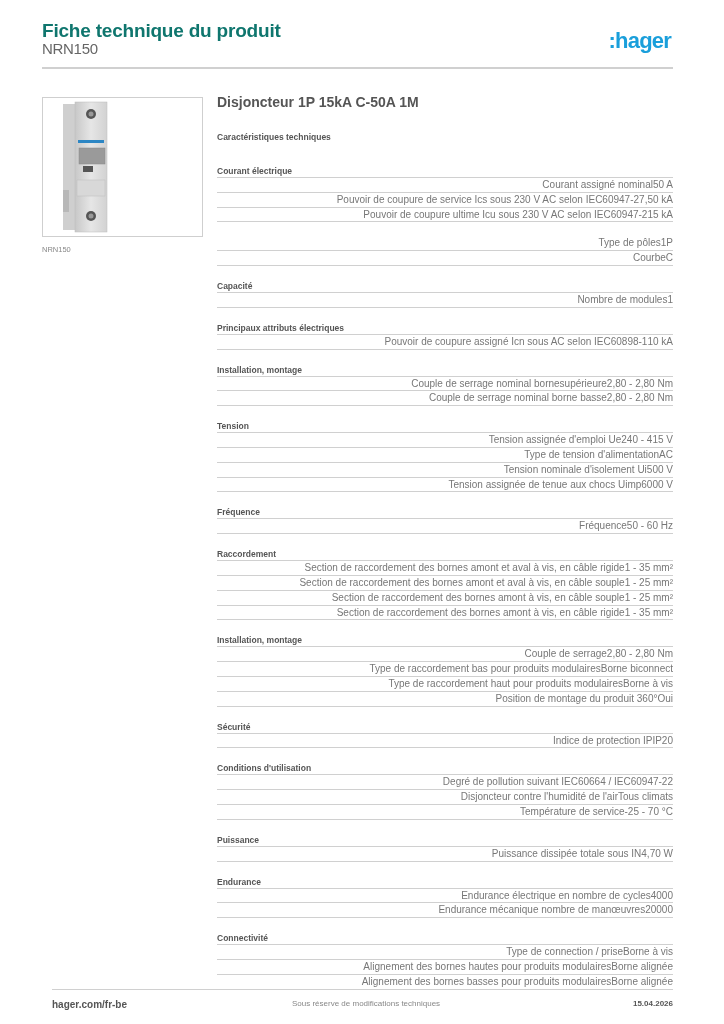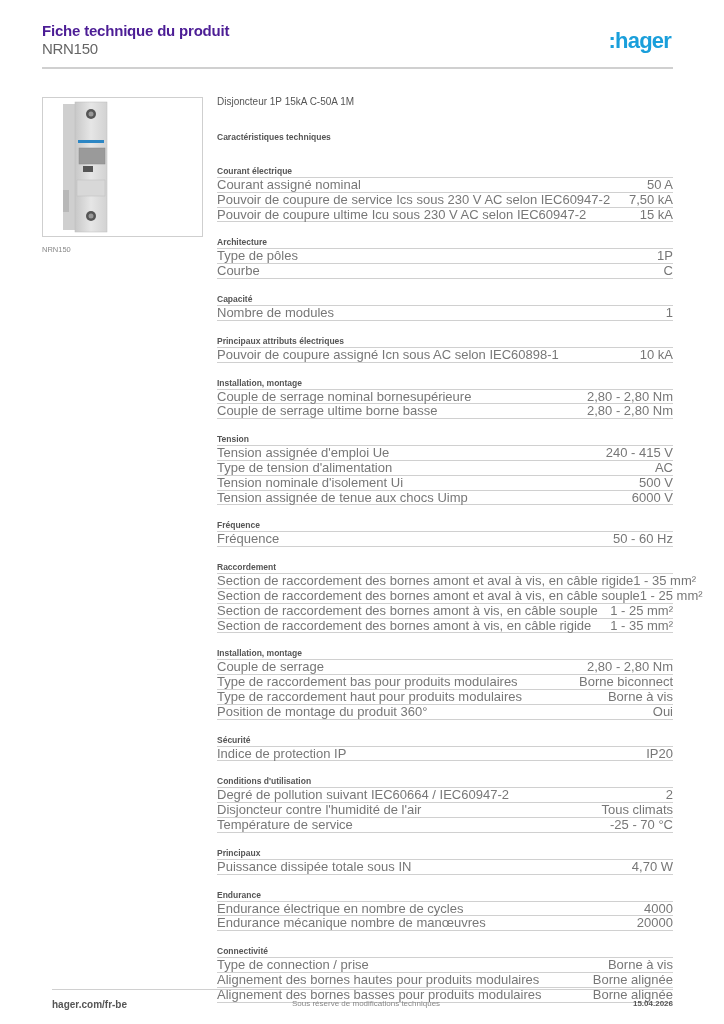--- a/index.html
+++ b/index.html
@@ -1,37 +1,37 @@
 <!DOCTYPE html>
 <html><head>
 <meta charset="utf-8">
 <style>
   * { box-sizing: border-box; margin: 0; padding: 0; }
   html, body { width: 724px; height: 1024px; background: #ffffff; overflow: hidden; }
   body { font-family: "Liberation Sans", sans-serif; color: #555; position: relative; }
 
   .header { position: absolute; left: 42px; top: 22px; width: 631px; }
-  .title { font-size: 15px; font-weight: bold; color: #4c1d95; line-height: 18px; letter-spacing: -0.2px; }
+  .title { font-size: 19px; font-weight: bold; color: #0f766e; line-height: 18px; letter-spacing: -0.2px; }
   .subtitle { font-size: 15px; color: #666; line-height: 17px; letter-spacing: -0.3px; }
   .logo { position: absolute; right: 2px; top: 6px; font-size: 22px; font-weight: bold; color: #1a9fdb; letter-spacing: -0.8px; }
   .header-rule { position: absolute; left: 42px; top: 67px; width: 631px; height: 2px; background: #d0d0d0; }
 
   .image-box { position: absolute; left: 42px; top: 97px; width: 161px; height: 140px; border: 1px solid #cfcfcf; background: #fff; }
   .image-caption { position: absolute; left: 42px; top: 245px; font-size: 7.5px; color: #888; }
 
   .breaker { position: absolute; left: 18px; top: 2px; }
 
   .content { position: absolute; left: 217px; top: 96px; width: 456px; }
-  .product-name { font-size: 10px; font-weight: normal; color: #555; height: 12px; line-height: 12px; }
+  .product-name { font-size: 14px; font-weight: bold; color: #555; height: 12px; line-height: 12px; }
   .char-title { font-size: 8.5px; font-weight: bold; color: #555; margin-top: 23px; height: 12px; line-height: 12px; }
 
   .section { margin-top: 14px; }
   .section:first-of-type { margin-top: 22px; }
   .section-title { font-size: 8.5px; font-weight: bold; color: #555; height: 13px; line-height: 12px; border-bottom: 1.5px solid #d0d0d0; }
-  .row { display: flex; justify-content: space-between; font-size: 13px; color: #777; height: 14.8px; line-height: 14px; border-bottom: 1.5px solid #d0d0d0; }
+  .row { display: flex; justify-content: flex-end; font-size: 10px; color: #777; height: 14.8px; line-height: 14px; border-bottom: 1.5px solid #d0d0d0; }
   .row .label { white-space: nowrap; }
   .row .value { white-space: nowrap; text-align: right; }
 
   .footer-rule { position: absolute; left: 52px; top: 989px; width: 621px; height: 1px; background: #d0d0d0; }
   .footer-left { position: absolute; left: 52px; top: 999px; font-size: 10px; font-weight: bold; color: #555; }
   .footer-center { position: absolute; left: 292px; top: 999px; font-size: 8px; color: #888; }
   .footer-right { position: absolute; right: 51px; top: 999px; font-size: 8px; font-weight: bold; color: #555; padding-left: 9px; }
 </style>
 </head>
 <body>
@@ -80,21 +80,20 @@
         <div class="row">
           <span class="label">Pouvoir de coupure de service Ics sous 230 V AC selon IEC60947-2</span>
           <span class="value">7,50 kA</span>
         </div>
         <div class="row">
           <span class="label">Pouvoir de coupure ultime Icu sous 230 V AC selon IEC60947-2</span>
           <span class="value">15 kA</span>
         </div>
       </div>
       <div class="section">
-        <div class="section-title">Architecture</div>
         <div class="row">
           <span class="label">Type de pôles</span>
           <span class="value">1P</span>
         </div>
         <div class="row">
           <span class="label">Courbe</span>
           <span class="value">C</span>
         </div>
       </div>
       <div class="section">
@@ -111,21 +110,21 @@
           <span class="value">10 kA</span>
         </div>
       </div>
       <div class="section">
         <div class="section-title">Installation, montage</div>
         <div class="row">
           <span class="label">Couple de serrage nominal bornesupérieure</span>
           <span class="value">2,80 - 2,80 Nm</span>
         </div>
         <div class="row">
-          <span class="label">Couple de serrage ultime borne basse</span>
+          <span class="label">Couple de serrage nominal borne basse</span>
           <span class="value">2,80 - 2,80 Nm</span>
         </div>
       </div>
       <div class="section">
         <div class="section-title">Tension</div>
         <div class="row">
           <span class="label">Tension assignée d'emploi Ue</span>
           <span class="value">240 - 415 V</span>
         </div>
         <div class="row">
@@ -202,21 +201,21 @@
         <div class="row">
           <span class="label">Disjoncteur contre l'humidité de l'air</span>
           <span class="value">Tous climats</span>
         </div>
         <div class="row">
           <span class="label">Température de service</span>
           <span class="value">-25 - 70 °C</span>
         </div>
       </div>
       <div class="section">
-        <div class="section-title">Principaux</div>
+        <div class="section-title">Puissance</div>
         <div class="row">
           <span class="label">Puissance dissipée totale sous IN</span>
           <span class="value">4,70 W</span>
         </div>
       </div>
       <div class="section">
         <div class="section-title">Endurance</div>
         <div class="row">
           <span class="label">Endurance électrique en nombre de cycles</span>
           <span class="value">4000</span>

